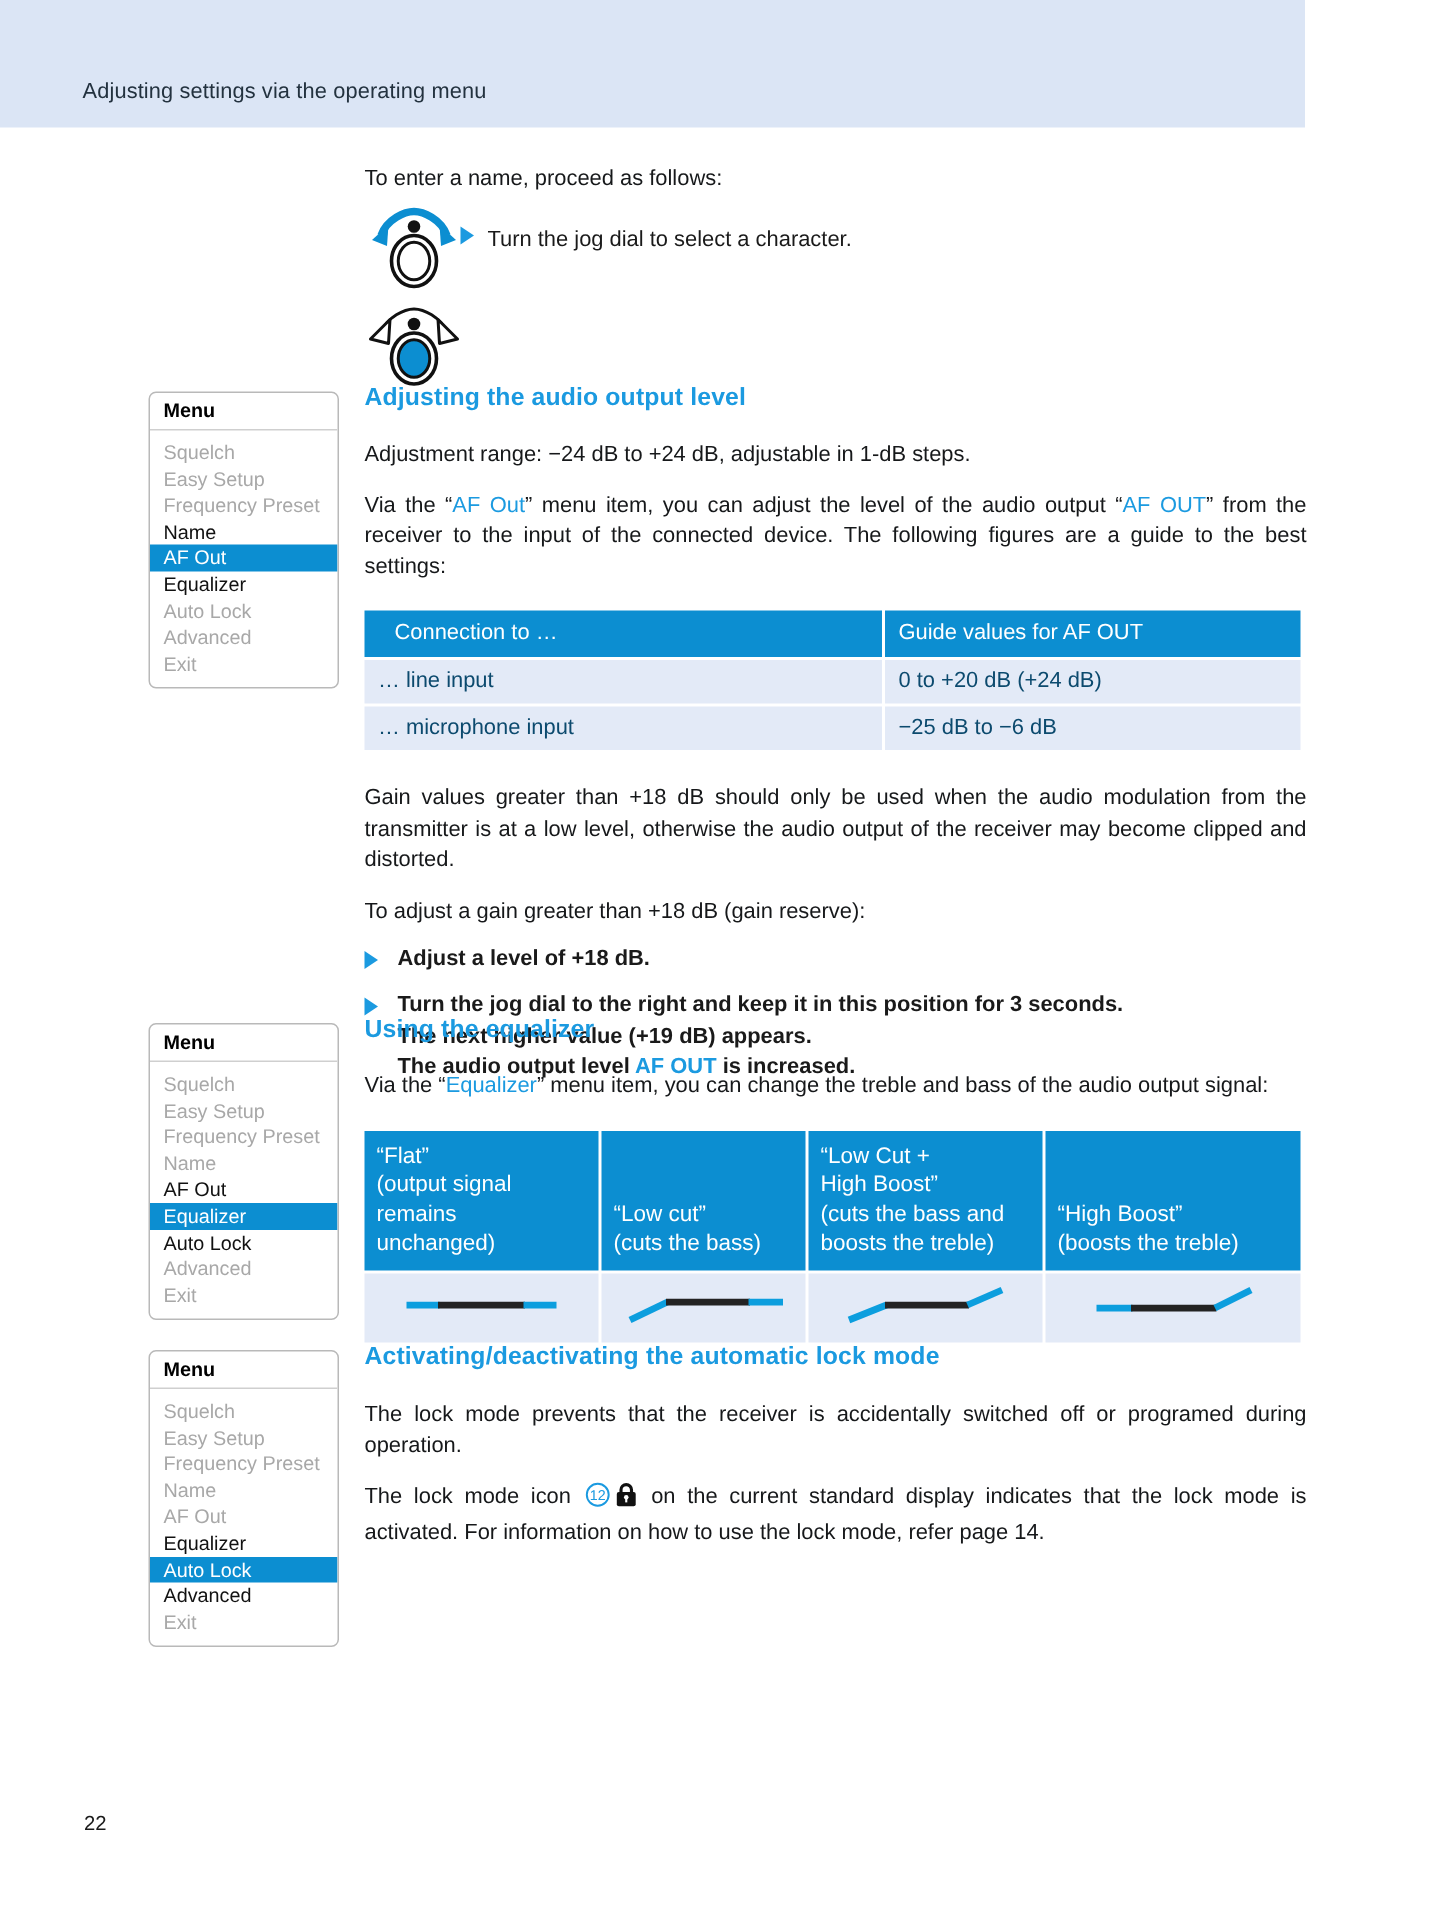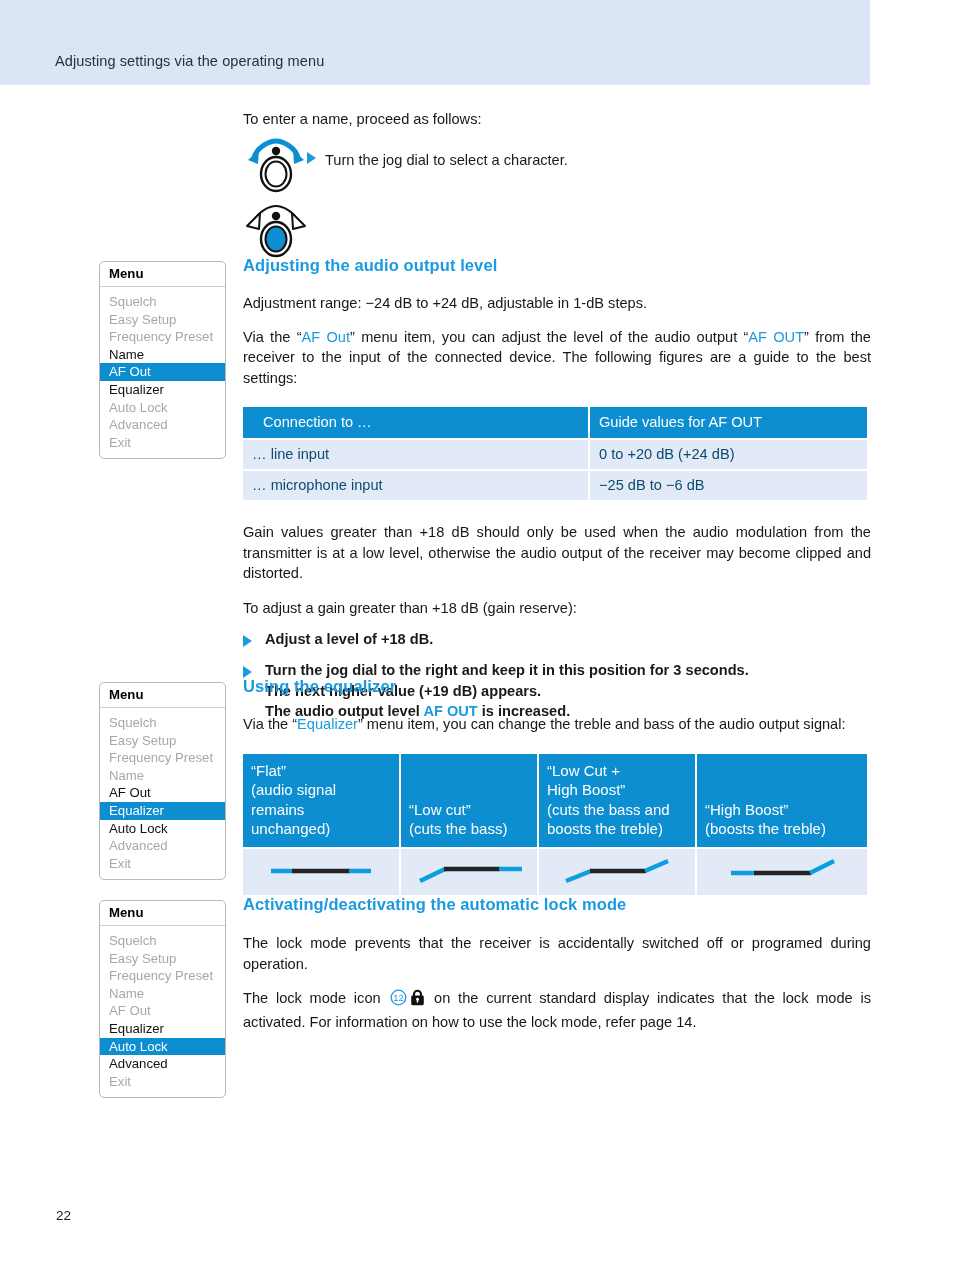--- a/index.html
+++ b/index.html
@@ -335,21 +335,21 @@
     <h2 class="section-head">Using the equalizer</h2>
 
     <p class="body-text" style="margin-top:18px;"><span>Via the “</span><span class="accent">Equalizer</span><span>” menu item, you can change the treble and bass of the audio output signal:</span></p>
 
     <div style="margin-top:17px;">
       <table class="eq-table">
         <thead>
           <tr>
             <th style="width:156px;">
               <div>“Flat”</div>
-              <div>(audio signal</div>
+              <div>(output signal</div>
               <div>remains unchanged)</div>
             </th>
             <th style="width:136px;">
               <div>“Low cut”</div>
               <div>(cuts the bass)</div>
             </th>
             <th style="width:156px;">
               <div>“Low Cut +</div>
               <div>High Boost”</div>
               <div>(cuts the bass and</div>

